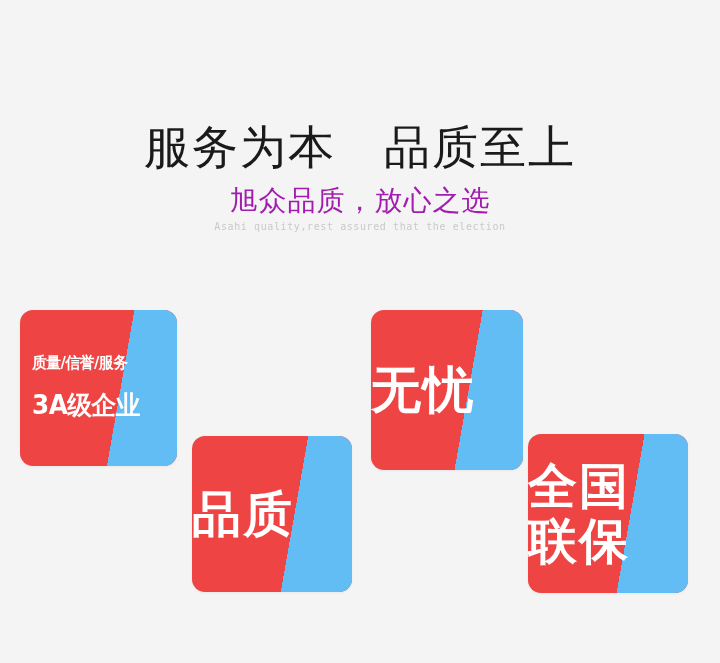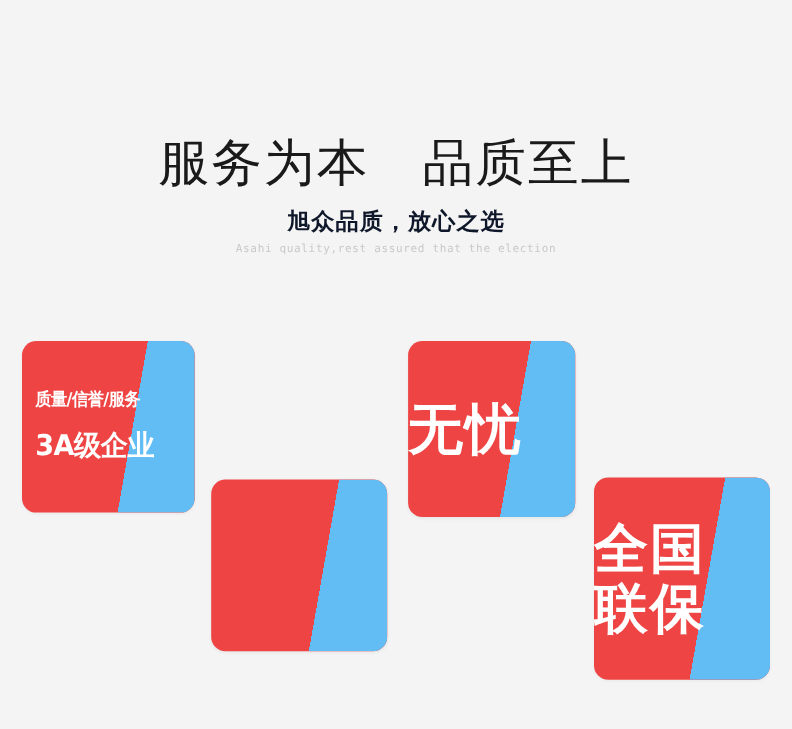--- a/index.html
+++ b/index.html
@@ -23,34 +23,34 @@
 
   
   .heading-block {
     position: absolute;
     left: 0;
     top: 118px;
     width: 720px;
     text-align: center;
   }
   .title-main {
-    font-family: Liberation Sans, sans-serif;
+    font-family: Liberation Serif, serif;
     font-size: 46px;
     font-weight: 300;
     letter-spacing: 2px;
     color: #1a1a1a;
     line-height: 60px;
     white-space: pre;
   }
   .title-sub {
     font-family: "DejaVu Serif", "Liberation Serif", serif;
-    font-size: 21px;
-    font-weight: 700;
+    font-size: 28px;
+    font-weight: 400;
     letter-spacing: 1px;
-    color: #0f172a;
+    color: #a21caf;
     line-height: 34px;
     margin-top: 6px;
   }
   .title-en {
     font-family: "DejaVu Sans Mono", "Liberation Mono", monospace;
     font-size: 10px;
     font-weight: 400;
     letter-spacing: 0.6px;
     color: #c9c9c9;
     line-height: 18px;
@@ -125,21 +125,21 @@
 
   
   #card-service { left: 371px; top: 310px; width: 152px; height: 160px; }
   #card-service .line-a, #card-service .line-b {
     font-size: 50px;
     line-height: 58px;
     letter-spacing: 2px;
   }
 
   
-  #card-nationwide { left: 540px; top: 434px; width: 160px; height: 184px; }
+  #card-nationwide { left: 528px; top: 434px; width: 160px; height: 159px; }
   #card-nationwide .line-a, #card-nationwide .line-b {
     font-size: 49px;
     line-height: 55px;
     letter-spacing: 2px;
   }
 </style>
 </head>
 <body>
 
 <div class="banner">
@@ -154,20 +154,21 @@
     <div class="sheen"></div>
     <div class="card-body">
       <div class="card-line line-small">质量/信誉/服务</div>
       <div class="card-line line-big">3A级企业</div>
     </div>
   </div>
 
   <div class="card" id="card-quality">
     <div class="sheen"></div>
     <div class="card-body">
+      <div class="card-line line-a">品质</div>
     </div>
   </div>
 
   <div class="card" id="card-service">
     <div class="sheen"></div>
     <div class="card-body">
       <div class="card-line line-a">无忧</div>
     </div>
   </div>
 

